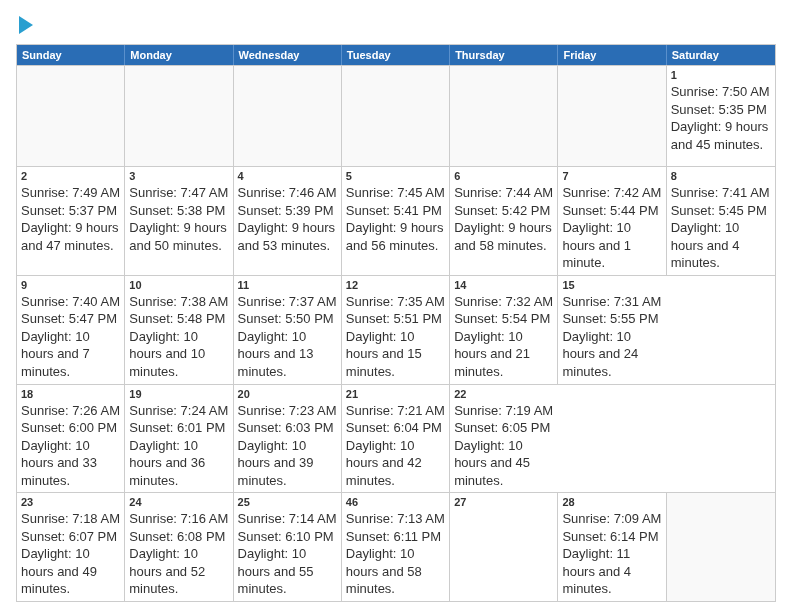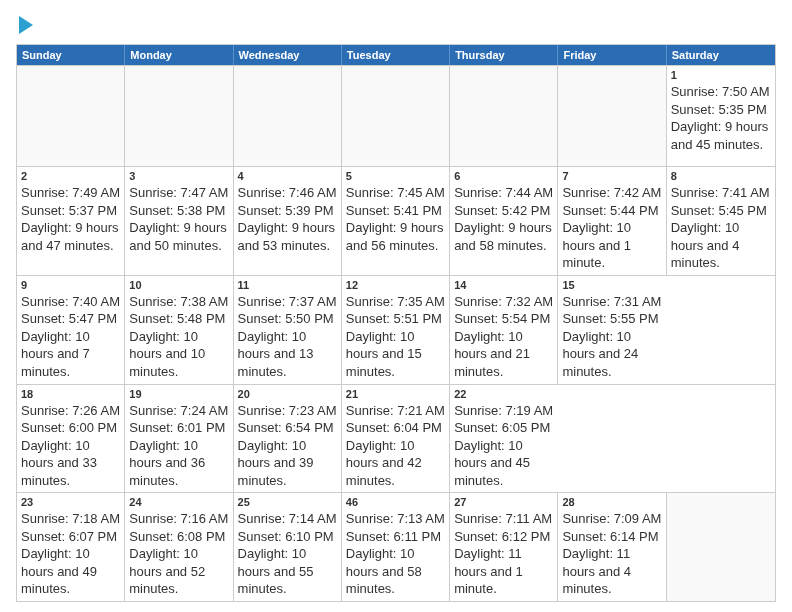--- a/index.html
+++ b/index.html
@@ -244,21 +244,21 @@
           </div>
           <div class="cal-cell">
             <span class="day-num">19</span>
             <div class="day-info">Sunrise: 7:24 AM
 Sunset: 6:01 PM
 Daylight: 10 hours and 36 minutes.</div>
           </div>
           <div class="cal-cell">
             <span class="day-num">20</span>
             <div class="day-info">Sunrise: 7:23 AM
-Sunset: 6:54 PM
+Sunset: 6:03 PM
 Daylight: 10 hours and 39 minutes.</div>
           </div>
           <div class="cal-cell">
             <span class="day-num">21</span>
             <div class="day-info">Sunrise: 7:21 AM
 Sunset: 6:04 PM
 Daylight: 10 hours and 42 minutes.</div>
           </div>
           <div class="cal-cell">
             <span class="day-num">22</span>
@@ -287,23 +287,20 @@
 Daylight: 10 hours and 55 minutes.</div>
           </div>
           <div class="cal-cell">
             <span class="day-num">46</span>
             <div class="day-info">Sunrise: 7:13 AM
 Sunset: 6:11 PM
 Daylight: 10 hours and 58 minutes.</div>
           </div>
           <div class="cal-cell">
             <span class="day-num">27</span>
-            <div class="day-info">Sunrise: 7:11 AM
-Sunset: 6:12 PM
-Daylight: 11 hours and 1 minute.</div>
           </div>
           <div class="cal-cell">
             <span class="day-num">28</span>
             <div class="day-info">Sunrise: 7:09 AM
 Sunset: 6:14 PM
 Daylight: 11 hours and 4 minutes.</div>
           </div>
           <div class="cal-cell empty"></div>
         </div>
       </div>

